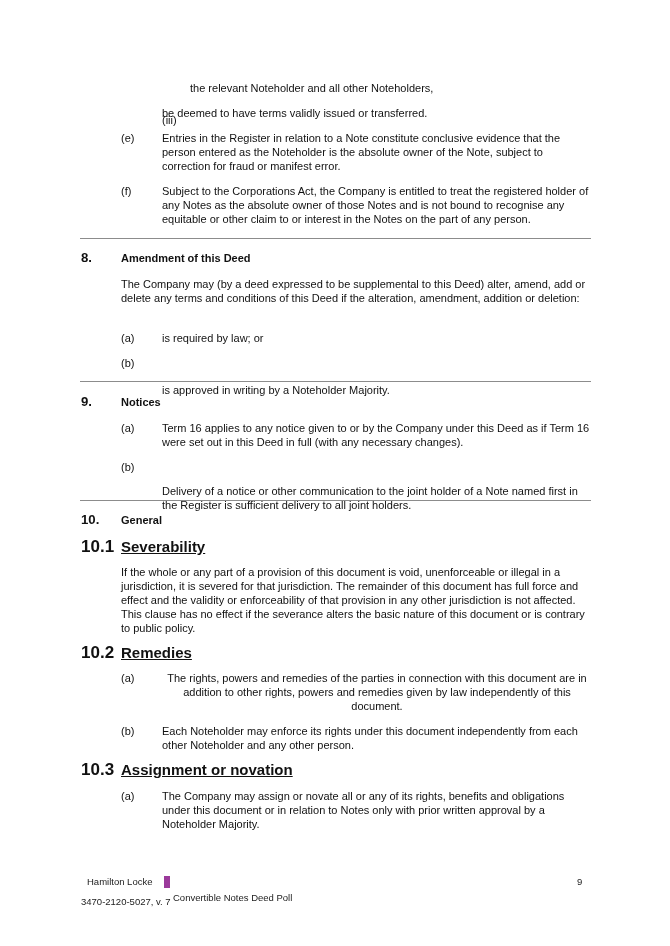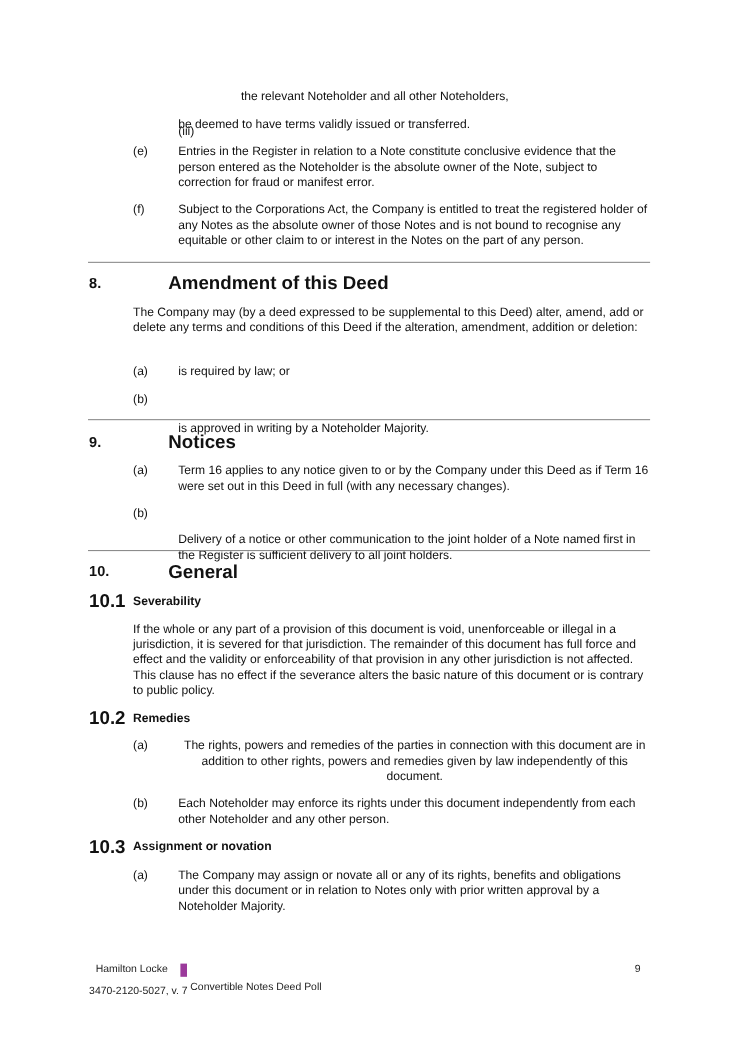--- a/index.html
+++ b/index.html
@@ -21,33 +21,33 @@
     .label { position: absolute; }
     .h1num {
       position: absolute;
       font-weight: bold;
       font-size: 13.2px;
       line-height: 16px;
     }
     .h1 {
       position: absolute;
       font-weight: bold;
-      font-size: 17px;
+      font-size: 11px;
       line-height: 16px;
-      margin-left: 32px;
     }
     .h2num {
       position: absolute;
       font-weight: bold;
       font-size: 17px;
     }
     .h2 {
       position: absolute;
       font-weight: bold;
-      font-size: 11px;
+      font-size: 15px;
+      text-decoration: underline;
     }
     .rule {
       position: absolute;
       left: 80px;
       width: 511px;
       height: 1px;
       background: #8c8c8c;
     }
     .footer-text {
       position: absolute;
@@ -60,21 +60,21 @@
       width: 6px;
       height: 12px;
       background: #9b3a9b;
     }
   </style>
 </head>
 <body>
 
 <div>
   <span class="label" style="left:162px; top:81px;margin-top:32px;">(iii)</span>
-  <span class="para" style="left:219px; top:81px; width:390px;">the relevant Noteholder and all other Noteholders,</span>
+  <span class="para" style="left:190px; top:81px; width:390px;">the relevant Noteholder and all other Noteholders,</span>
 
   <span class="para" style="left:162px; top:106px; width:430px;">be deemed to have terms validly issued or transferred.</span>
 
   <span class="label" style="left:121px; top:131px;">(e)</span>
   <span class="para" style="left:162px; top:131px; width:430px;">Entries in the Register in relation to a Note constitute conclusive evidence that the person entered as the Noteholder is the absolute owner of the Note, subject to correction for fraud or manifest error.</span>
 
   <span class="label" style="left:121px; top:184px;">(f)</span>
   <span class="para" style="left:162px; top:184px; width:432px;">Subject to the Corporations Act, the Company is entitled to treat the registered holder of any Notes as the absolute owner of those Notes and is not bound to recognise any equitable or other claim to or interest in the Notes on the part of any person.</span>
 </div>
 

